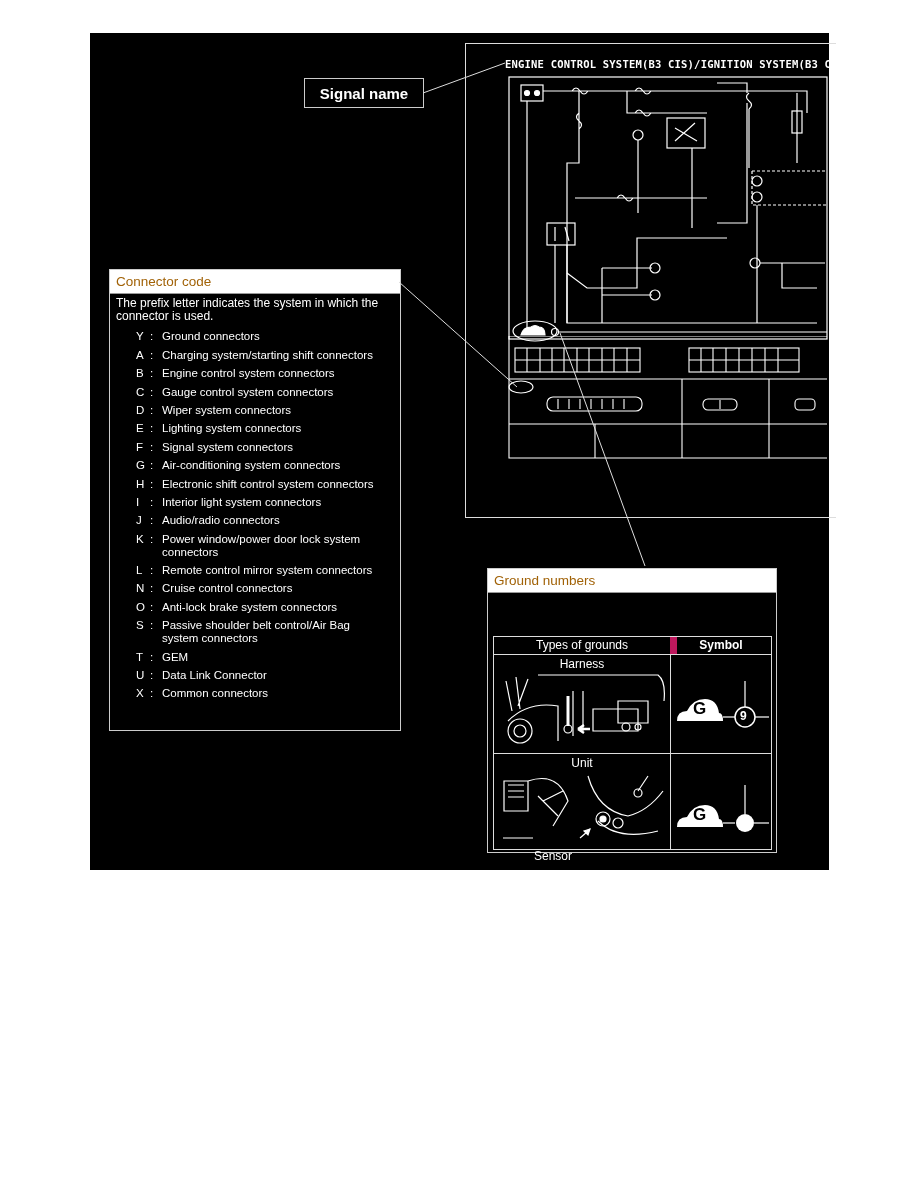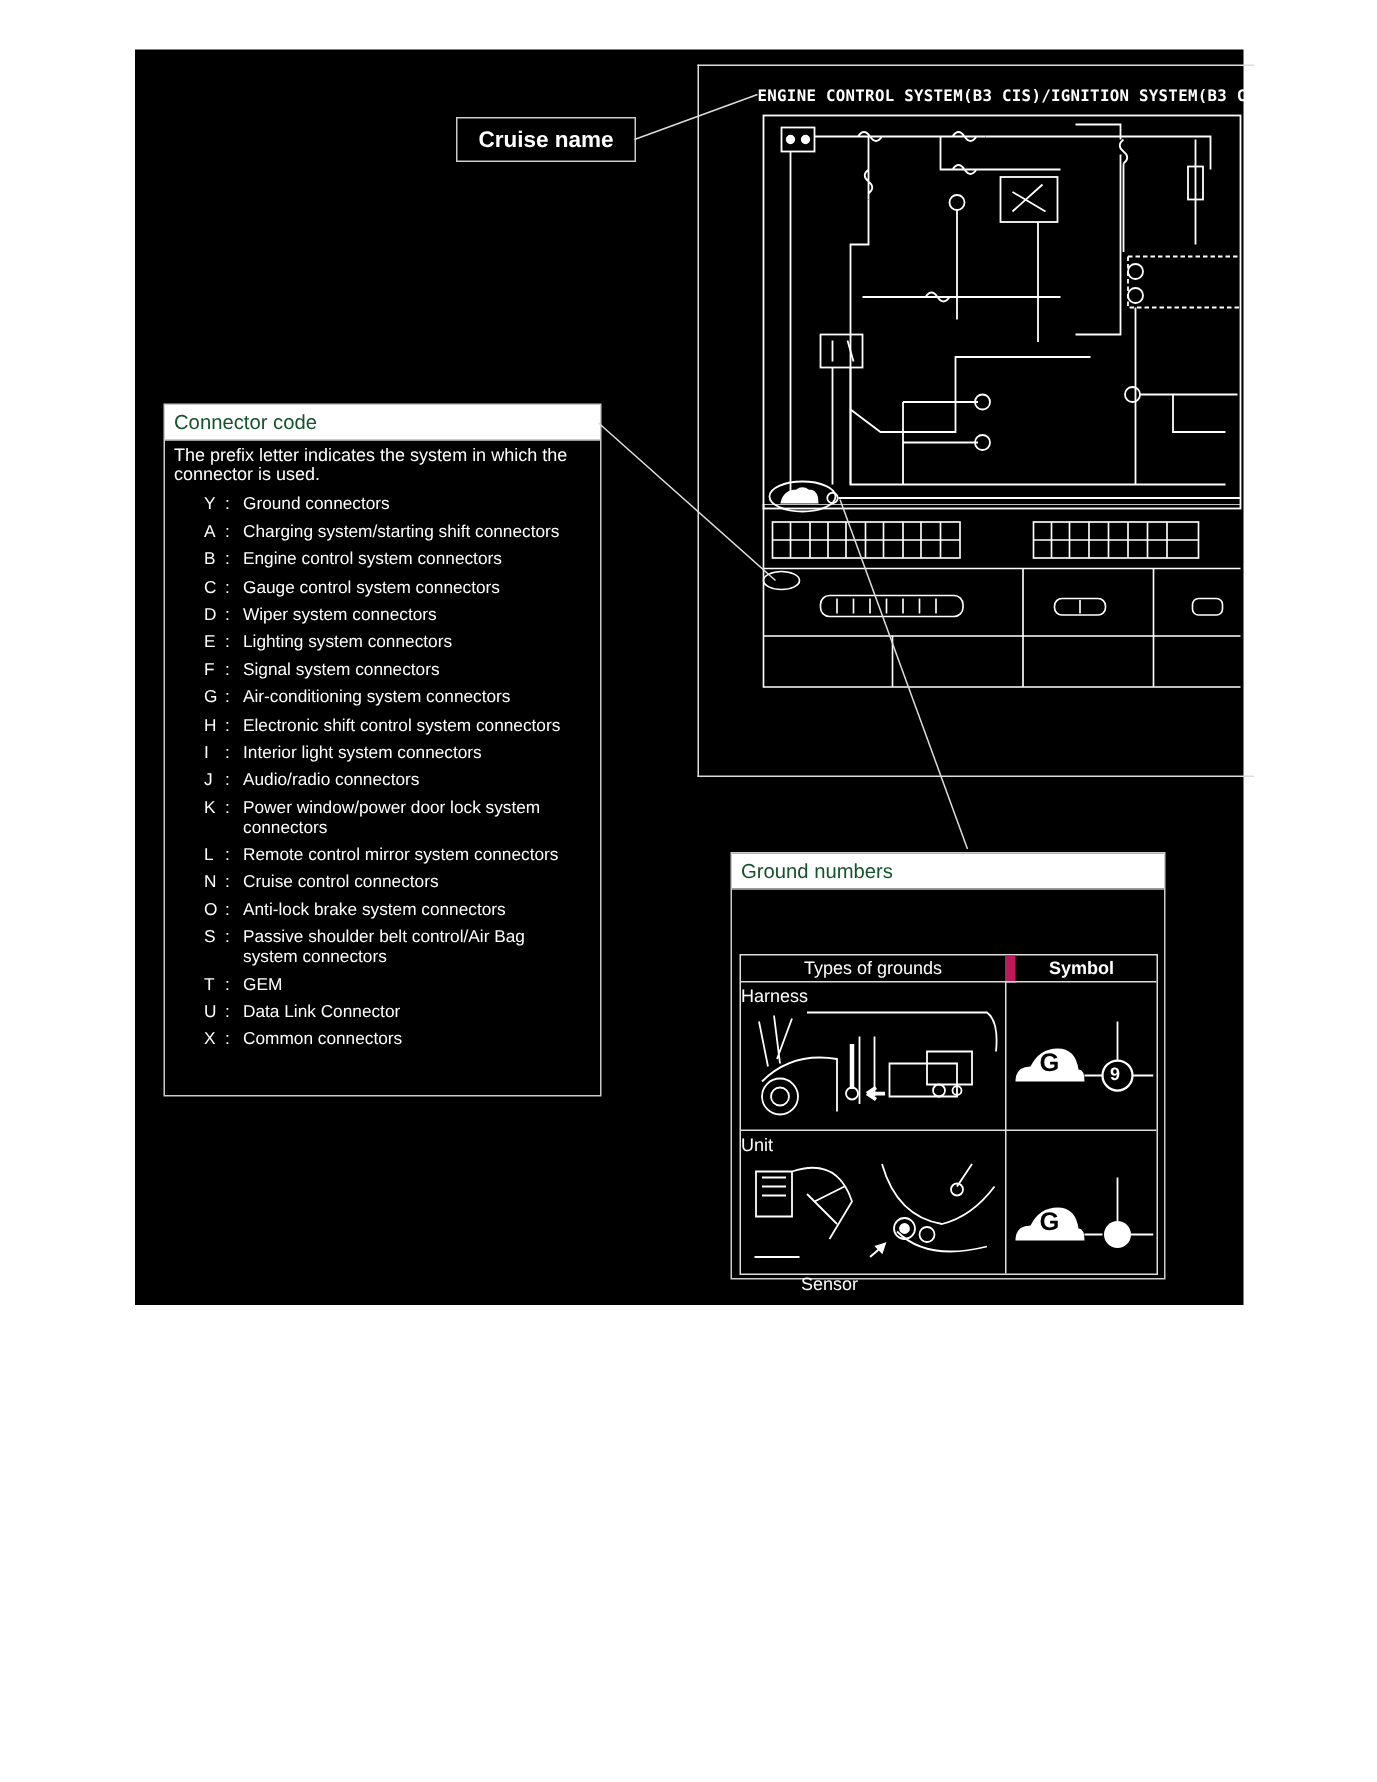--- a/index.html
+++ b/index.html
@@ -4,36 +4,36 @@
 <style>
   html, body { margin:0; padding:0; background:#ffffff; }
   body { width:918px; height:1188px; position:relative; overflow:hidden; font-family:"Liberation Sans", sans-serif; }
   .panel { position:absolute; left:90px; top:33px; width:739px; height:837px; background:#000000; }
   .wiring-frame { position:absolute; left:375px; top:10px; width:370px; height:473px; border-left:1px solid #ddd; border-bottom:1px solid #ddd; border-top:1px solid #ddd; }
   .wiring-title { position:absolute; left:415px; top:25px; color:#fff; font-family:"DejaVu Sans Mono", monospace; font-size:10.5px; font-weight:bold; letter-spacing:0.2px; white-space:nowrap; }
   .schem { position:absolute; left:417px; top:40px; width:322px; height:270px; }
   .grid-area { position:absolute; left:417px; top:303px; width:322px; height:125px; }
   .callout-sys { position:absolute; left:214px; top:45px; width:118px; height:28px; border:1px solid #ccc; background:#000; color:#fff; font-weight:bold; font-size:15px; display:flex; align-items:center; justify-content:center; }
   .box { position:absolute; background:#000; border:1px solid #ccc; color:#fff; }
-  .box-head { background:#fff; color:#14532d; font-size:13.5px; padding:4px 6px; border-bottom:1px solid #999; }
+  .box-head { background:#fff; color:#a16207; font-size:13.5px; padding:4px 6px; border-bottom:1px solid #999; }
   .cc { left:19px; top:236px; width:290px; height:460px; }
   .cc .intro { font-size:12px; line-height:13px; padding:3px 6px 2px 6px; }
   .cc ul { list-style:none; margin:0; padding:0 0 0 26px; }
   .cc li { display:flex; font-size:11.5px; line-height:13px; margin:5.4px 0; }
   .cc li .k { width:14px; }
   .cc li .sep { width:12px; }
   .cc li .v { width:225px; }
   .gn { left:397px; top:535px; width:288px; height:283px; }
   .gn .intro { font-size:12px; line-height:13px; padding:6px 6px 3px 6px; }
   .gtable { position:absolute; left:5px; top:67px; width:277px; height:212px; border:1px solid #ddd; }
   .gtable .h1 { position:absolute; left:0; top:0; width:176px; height:17px; border-right:7px solid #be185d; border-bottom:1px solid #ddd; text-align:center; font-size:12px; line-height:17px; }
   .gtable .h2 { position:absolute; left:177px; top:0; width:100px; height:17px; border-bottom:1px solid #ddd; text-align:center; font-size:12px; line-height:17px;font-weight:bold; }
   .gtable .vline { position:absolute; left:176px; top:17px; width:1px; height:195px; background:#ddd; }
   .gtable .hline { position:absolute; left:0; top:116px; width:277px; height:1px; background:#ddd; }
-  .gtable .lbl { position:absolute; font-size:12px; text-align:left; width:176px; }
+  .gtable .lbl { position:absolute; font-size:12px; text-align:center; width:176px; }
   .leader { position:absolute; left:0; top:0; width:918px; height:1188px; pointer-events:none; }
 </style>
 </head>
 <body>
 
 <div class="panel">
 
   <div class="wiring-frame"></div>
   <div class="wiring-title">ENGINE CONTROL SYSTEM(B3 CIS)/IGNITION SYSTEM(B3 CI</div>
 
@@ -87,21 +87,21 @@
     <path d="M2 43 H320"></path>
     <ellipse cx="14" cy="51" rx="12" ry="6"></ellipse>
     <path d="M175 43 V122 M262 43 V122 M2 88 H320 M88 88 V122"></path>
     <rect x="40" y="61" width="95" height="14" rx="6"></rect>
     <path d="M51 63 V73 M62 63 V73 M73 63 V73 M84 63 V73 M95 63 V73 M106 63 V73 M117 63 V73"></path>
     <rect x="196" y="63" width="34" height="11" rx="5"></rect>
     <path d="M213 64 V73"></path>
     <rect x="288" y="63" width="20" height="11" rx="4"></rect>
   </svg>
 
-  <div class="callout-sys">Cruise name</div>
+  <div class="callout-sys">Signal name</div>
 
   <div class="box cc">
     <div class="box-head">Connector code</div>
     <div class="intro">The prefix letter indicates the system in which the connector is used.</div>
     <ul id="cc-list">
         <li>
           <span class="k">Y</span>
           <span class="sep">:</span>
           <span class="v">Ground connectors</span>
         </li>

